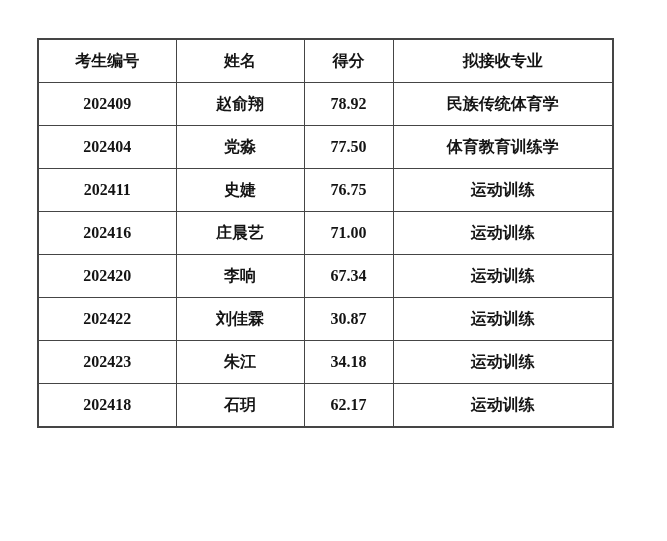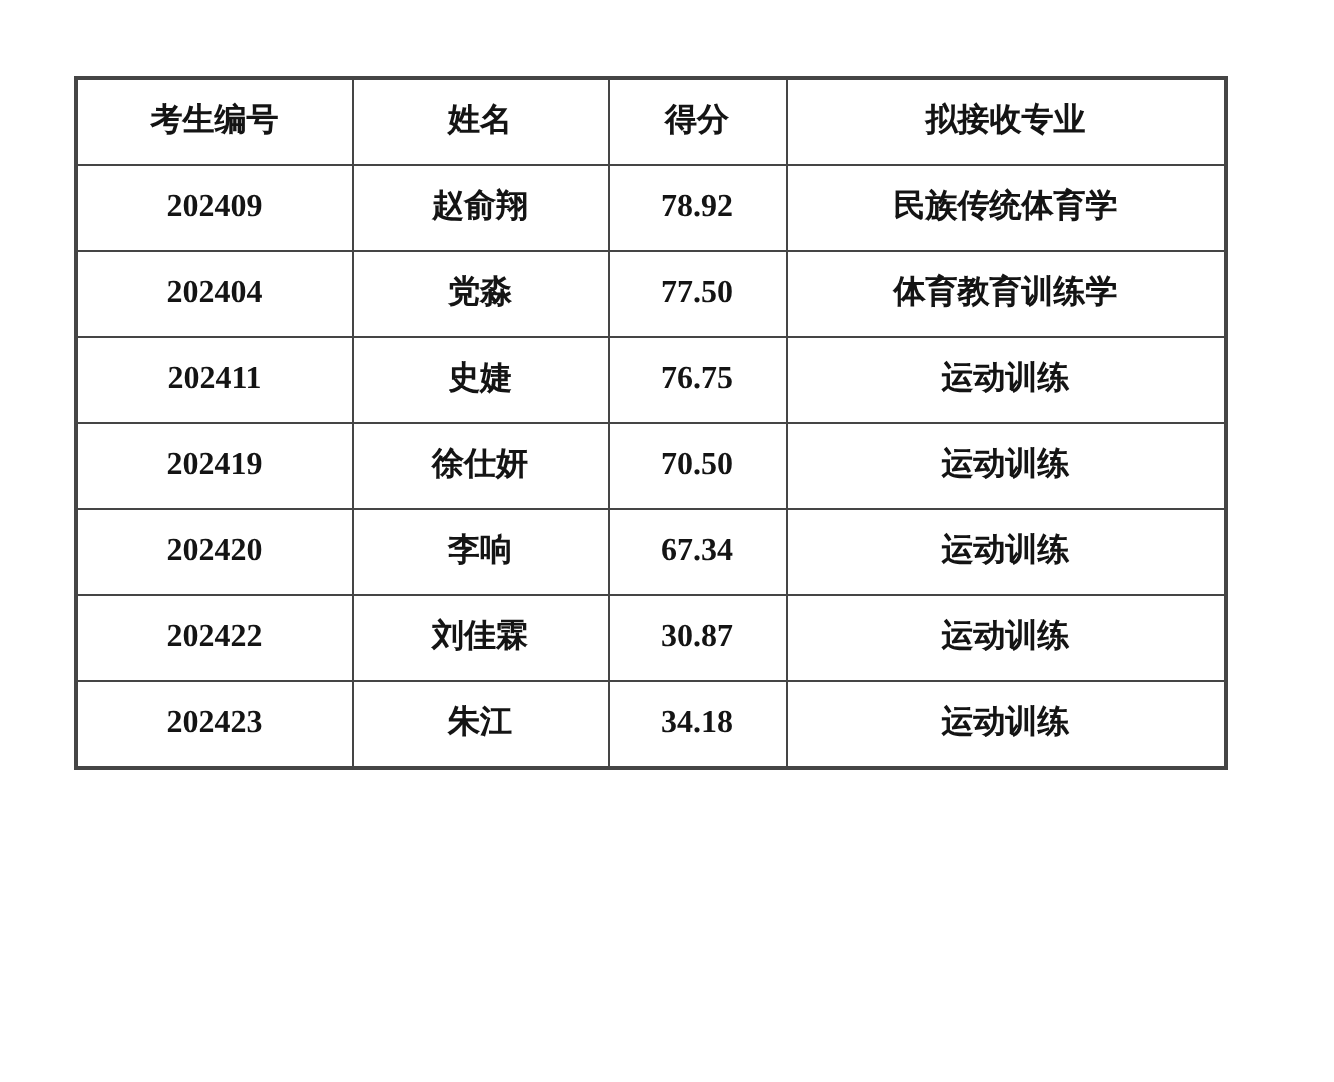--- a/index.html
+++ b/index.html
@@ -77,38 +77,44 @@
         <td>77.50</td>
         <td>体育教育训练学</td>
       </tr>
       <tr>
         <td>202411</td>
         <td>史婕</td>
         <td>76.75</td>
         <td>运动训练</td>
       </tr>
       <tr>
-        <td>202419</td>
-        <td>徐仕妍</td>
-        <td>70.50</td>
+        <td>202416</td>
+        <td>庄晨艺</td>
+        <td>71.00</td>
         <td>运动训练</td>
       </tr>
       <tr>
         <td>202420</td>
         <td>李响</td>
         <td>67.34</td>
         <td>运动训练</td>
       </tr>
       <tr>
         <td>202422</td>
         <td>刘佳霖</td>
         <td>30.87</td>
         <td>运动训练</td>
       </tr>
       <tr>
         <td>202423</td>
         <td>朱江</td>
         <td>34.18</td>
         <td>运动训练</td>
       </tr>
+      <tr>
+        <td>202418</td>
+        <td>石玥</td>
+        <td>62.17</td>
+        <td>运动训练</td>
+      </tr>
     </tbody>
   </table>
 </div>
 
 </body></html>

